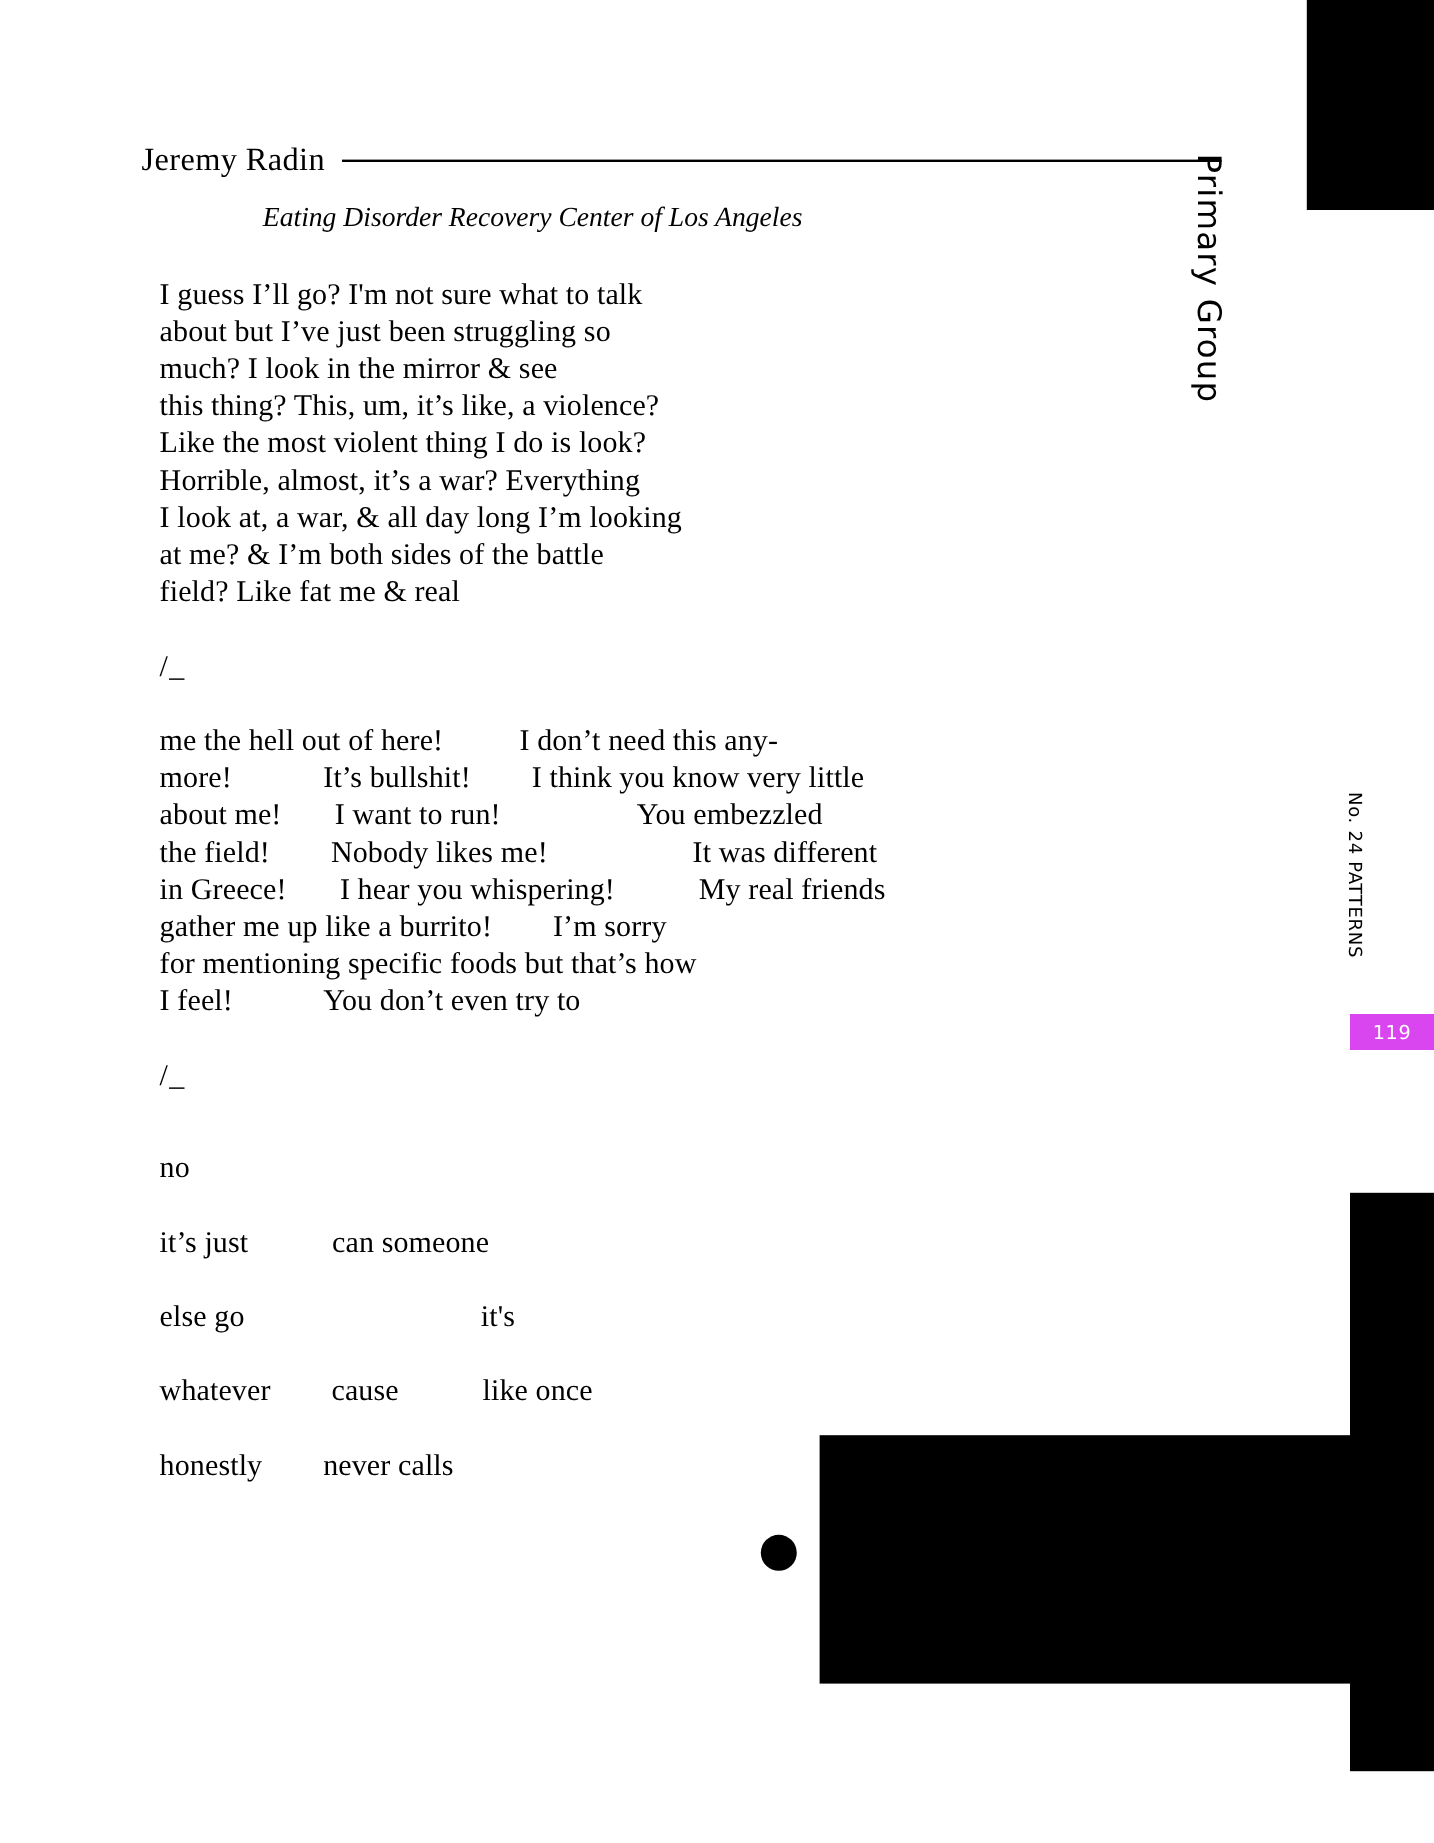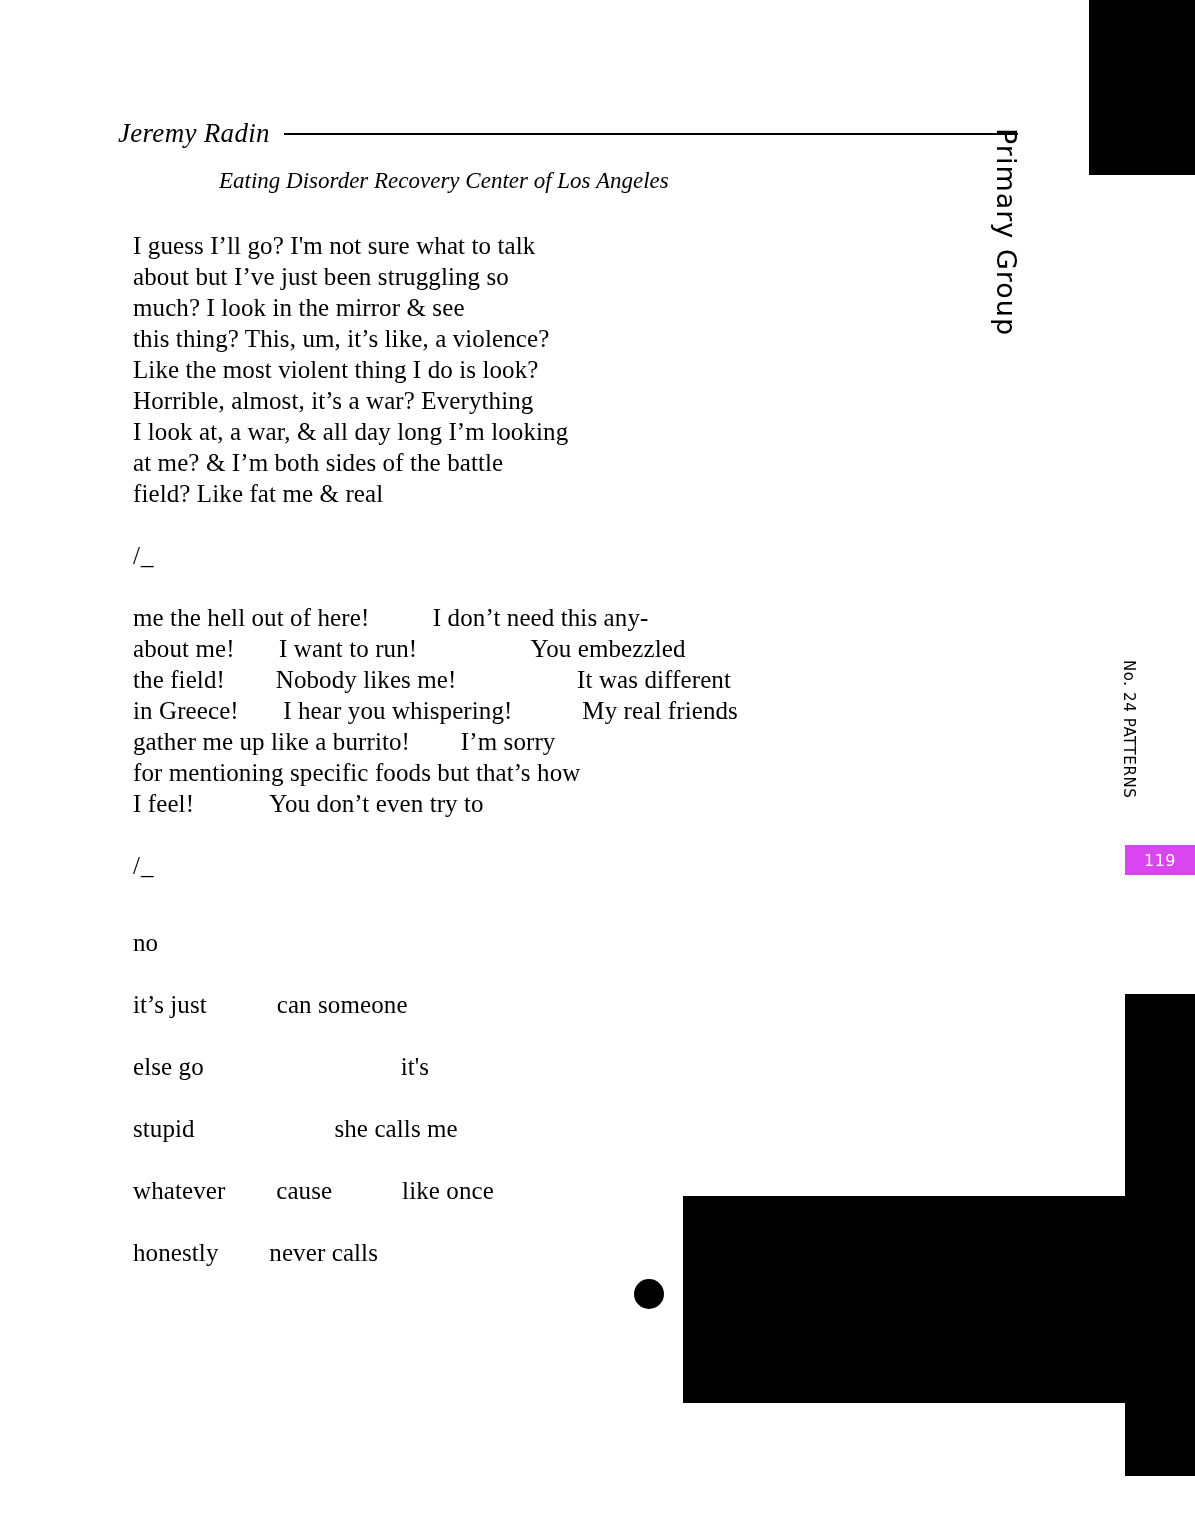--- a/index.html
+++ b/index.html
@@ -32,21 +32,20 @@
     border-radius: 50%;
   }
 
   
   #author-line {
     position: absolute;
     left: 118px; top: 118px;
     width: 900px;
     display: flex;
     align-items: center;
-    font-style: italic;
   }
   #author-name {
     font-size: 27px;
     letter-spacing: 0.3px;
     white-space: nowrap;
     padding-right: 14px;
   }
   #author-rule {
     flex: 1;
     height: 2px;
@@ -154,36 +153,36 @@
   </div>
 
   <div class="spacer-md"></div>
 
   <div class="break-mark">/_</div>
 
   <div class="spacer-md"></div>
 
   <div class="stanza">
     <div class="line">me the hell out of here!          I don’t need this any-</div>
+    <div class="line">more!            It’s bullshit!        I think you know very little</div>
     <div class="line">about me!       I want to run!                  You embezzled</div>
     <div class="line">the field!        Nobody likes me!                   It was different</div>
     <div class="line">in Greece!       I hear you whispering!           My real friends</div>
     <div class="line">gather me up like a burrito!        I’m sorry</div>
     <div class="line">for mentioning specific foods but that’s how</div>
     <div class="line">I feel!            You don’t even try to</div>
   </div>
 
   <div class="spacer-md"></div>
 
   <div class="break-mark">/_</div>
 
   <div class="spacer-md"></div>
 
   <div class="stanza sparse">
     <div class="line">no</div>
     <div class="line">it’s just           can someone</div>
     <div class="line">else go                               it's</div>
-    <div class="line">stupid                      she calls me</div>
     <div class="line">whatever        cause           like once</div>
     <div class="line">honestly        never calls</div>
   </div>
 
 </div>
 
 </body></html>

